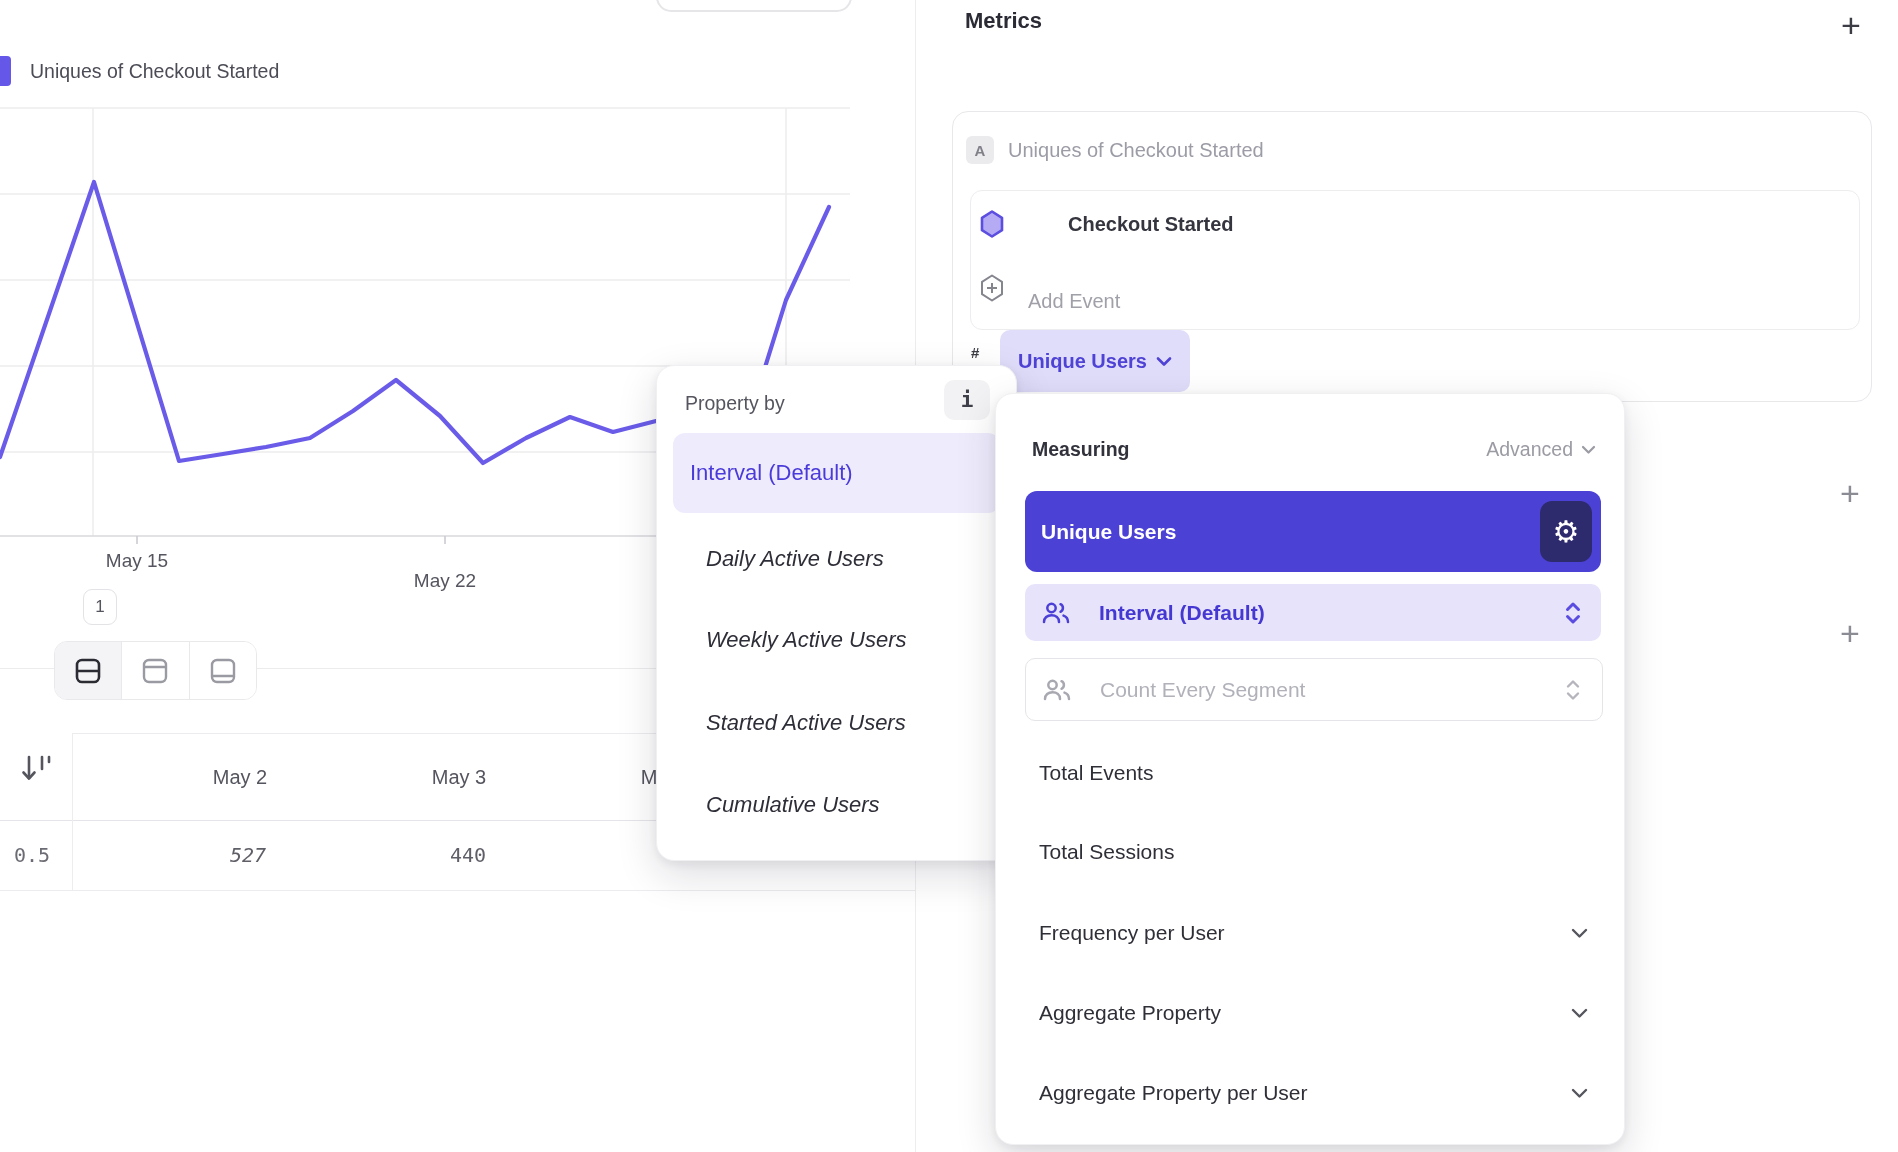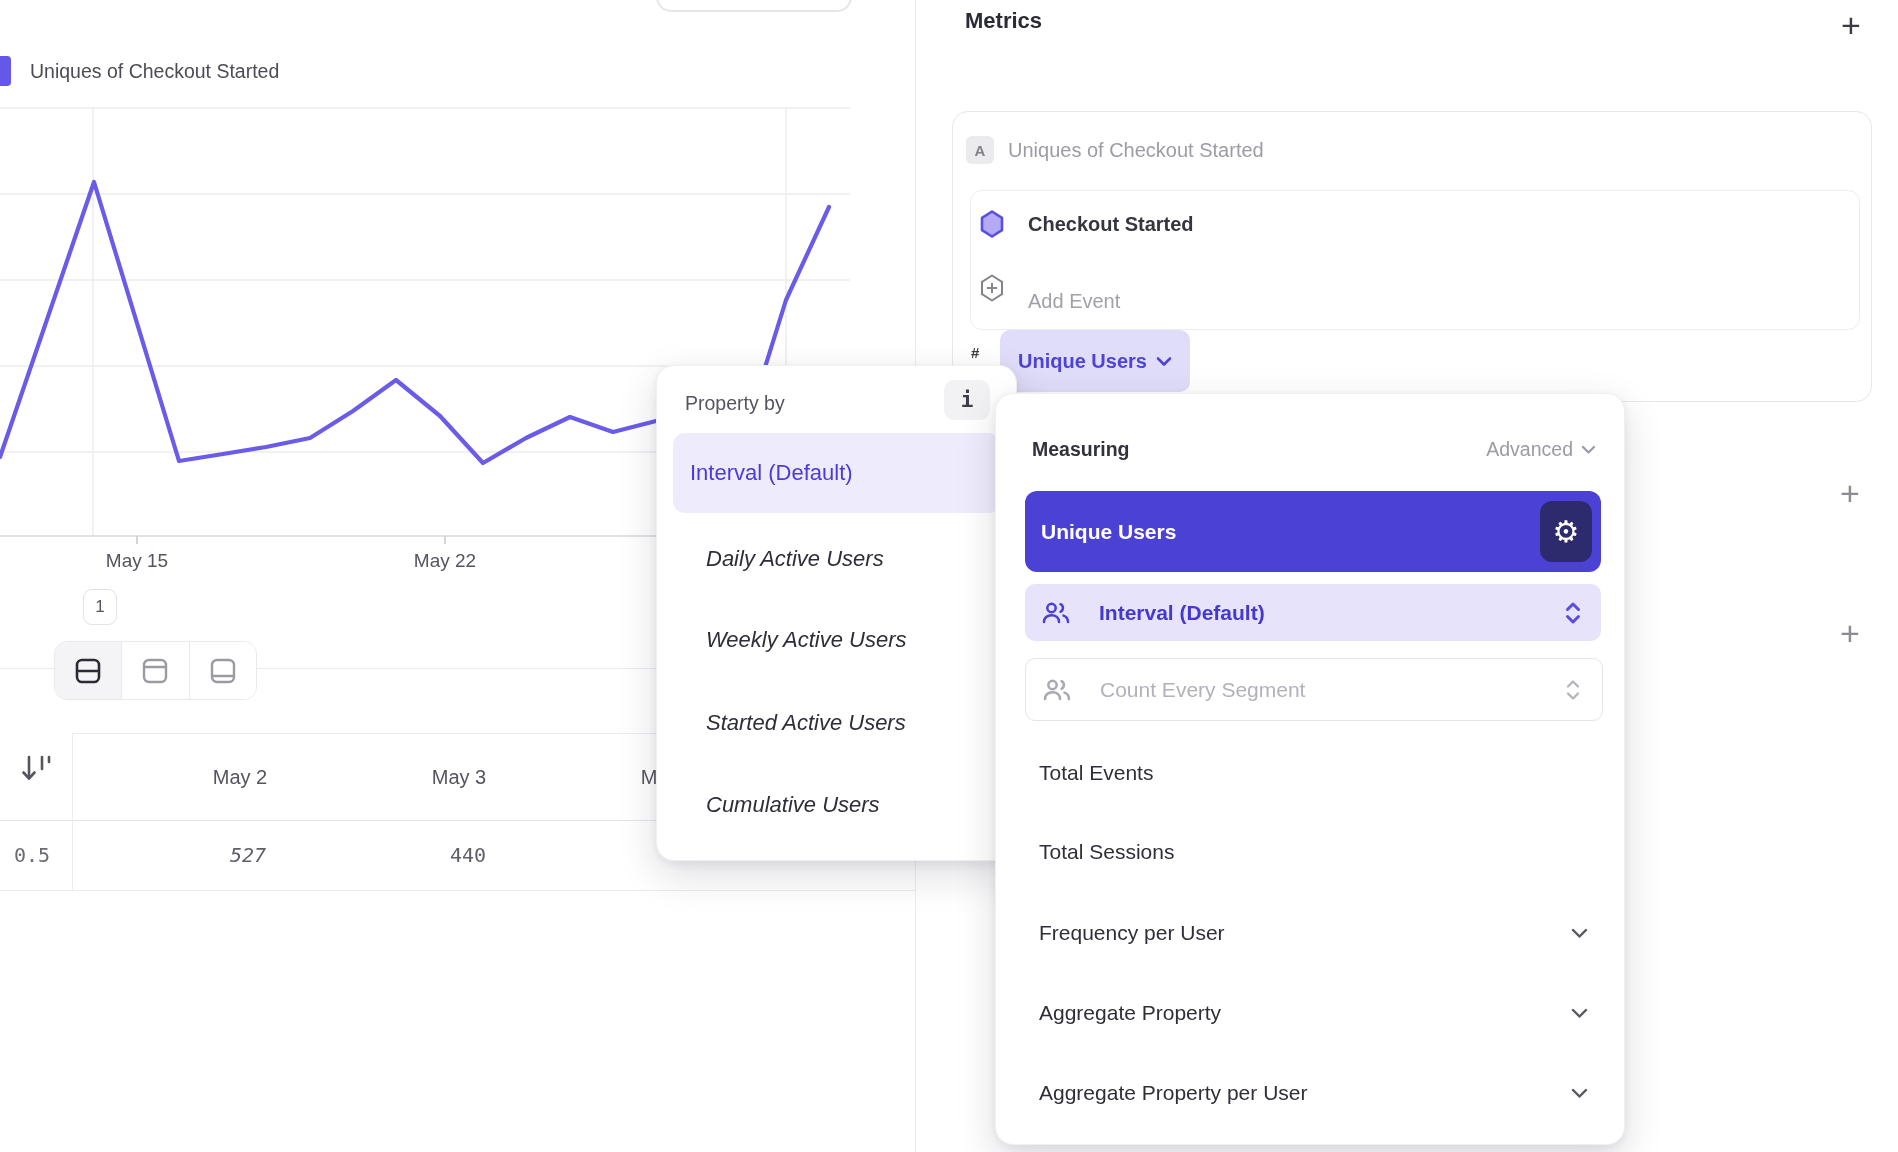--- a/index.html
+++ b/index.html
@@ -33,21 +33,21 @@
   
   .th{position:absolute;top:762px;height:30px;line-height:30px;text-align:center;font-size:20px;color:#55555f;}
   .td{position:absolute;top:840px;height:30px;line-height:30px;text-align:center;font-size:20px;color:#5f5f68;}
   
   .metrics-title{position:absolute;left:965px;top:8px;font-size:22px;font-weight:700;color:#2b2b35;}
   .plus{color:#8b8b94;font-size:34px;font-weight:400;line-height:1;}
   .card{position:absolute;border:1.5px solid #e8e8eb;border-radius:16px;background:#fff;}
   .a-badge{position:absolute;left:966px;top:136px;width:28px;height:28px;background:#ebebee;border-radius:6px;
            font-size:15px;font-weight:700;color:#808089;}
   .metric-name{position:absolute;left:1008px;top:136px;height:28px;line-height:28px;font-size:20px;color:#9c9ca6;}
-  .event-label{font-size:20px;font-weight:600;color:#35353f;}
+  .event-label{font-size:20px;font-weight:600;color:#35353f;margin-left:40px;}
   .chip{position:absolute;left:1000px;top:330px;width:190px;height:62px;background:#e0ddfa;border-radius:10px;
         display:flex;align-items:center;justify-content:center;gap:9px;z-index:3;}
   .chip span{font-size:20px;font-weight:600;color:#4f43d6;}
   .hash{position:absolute;left:971px;top:344px;font-size:15px;font-weight:700;color:#3c3c46;z-index:3;}
   
   .measuring{left:995px;top:393px;width:628px;height:750px;z-index:12;}
   .m-title{position:absolute;left:36px;top:44px;font-size:19.5px;font-weight:600;color:#32323c;}
   .m-adv{position:absolute;right:28px;top:44px;font-size:19.5px;color:#9b9ba4;display:flex;align-items:center;gap:8px;}
   .m-btn{position:absolute;left:29px;top:97px;width:576px;height:81px;border-radius:12px;background:#4b41d4;}
   .m-btn .lbl{position:absolute;left:16px;top:0;height:81px;line-height:81px;color:#fff;font-size:21px;font-weight:700;}
@@ -87,21 +87,21 @@
       <line x1="0" y1="266" x2="850" y2="266" stroke="#ececee" stroke-width="1.5"></line>
       <line x1="0" y1="352" x2="850" y2="352" stroke="#ececee" stroke-width="1.5"></line>
       <line x1="93" y1="8" x2="93" y2="436" stroke="#ececee" stroke-width="1.5"></line>
       <line x1="786" y1="8" x2="786" y2="436" stroke="#ececee" stroke-width="1.5"></line>
       <line x1="0" y1="436" x2="850" y2="436" stroke="#d8d8dc" stroke-width="1.5"></line>
       <line x1="137" y1="436" x2="137" y2="444" stroke="#c8c8ce" stroke-width="1.5"></line>
       <line x1="445" y1="436" x2="445" y2="444" stroke="#c8c8ce" stroke-width="1.5"></line>
       <polyline points="0,357 94,82 179,361 223,354 266,347 310,338 353,311 396,280 440,316 483,363 526,338 570,317 613,332 656,321 700,330 743,338 786,200 829,107" fill="none" stroke="#6a5ce8" stroke-width="4.2" stroke-linejoin="round" stroke-linecap="round"></polyline>
     </svg>
   <div class="tick-label" style="left:77px;">May 15</div>
-  <div class="tick-label" style="left:385px;">May 22</div>
+  <div class="tick-label" style="left:385px;margin-top:20px;">May 22</div>
 
   <div class="page-badge center">1</div>
 
   <div class="hline" style="left:0;top:668px;width:915px;"></div>
 
   <div class="seg">
     <button class="active">
       <span>
         <svg width="30" height="30" viewBox="0 0 30 30">
             <rect x="4" y="4" width="22" height="22" rx="5" fill="none" stroke="#2b2b33" stroke-width="2.6"></rect>

